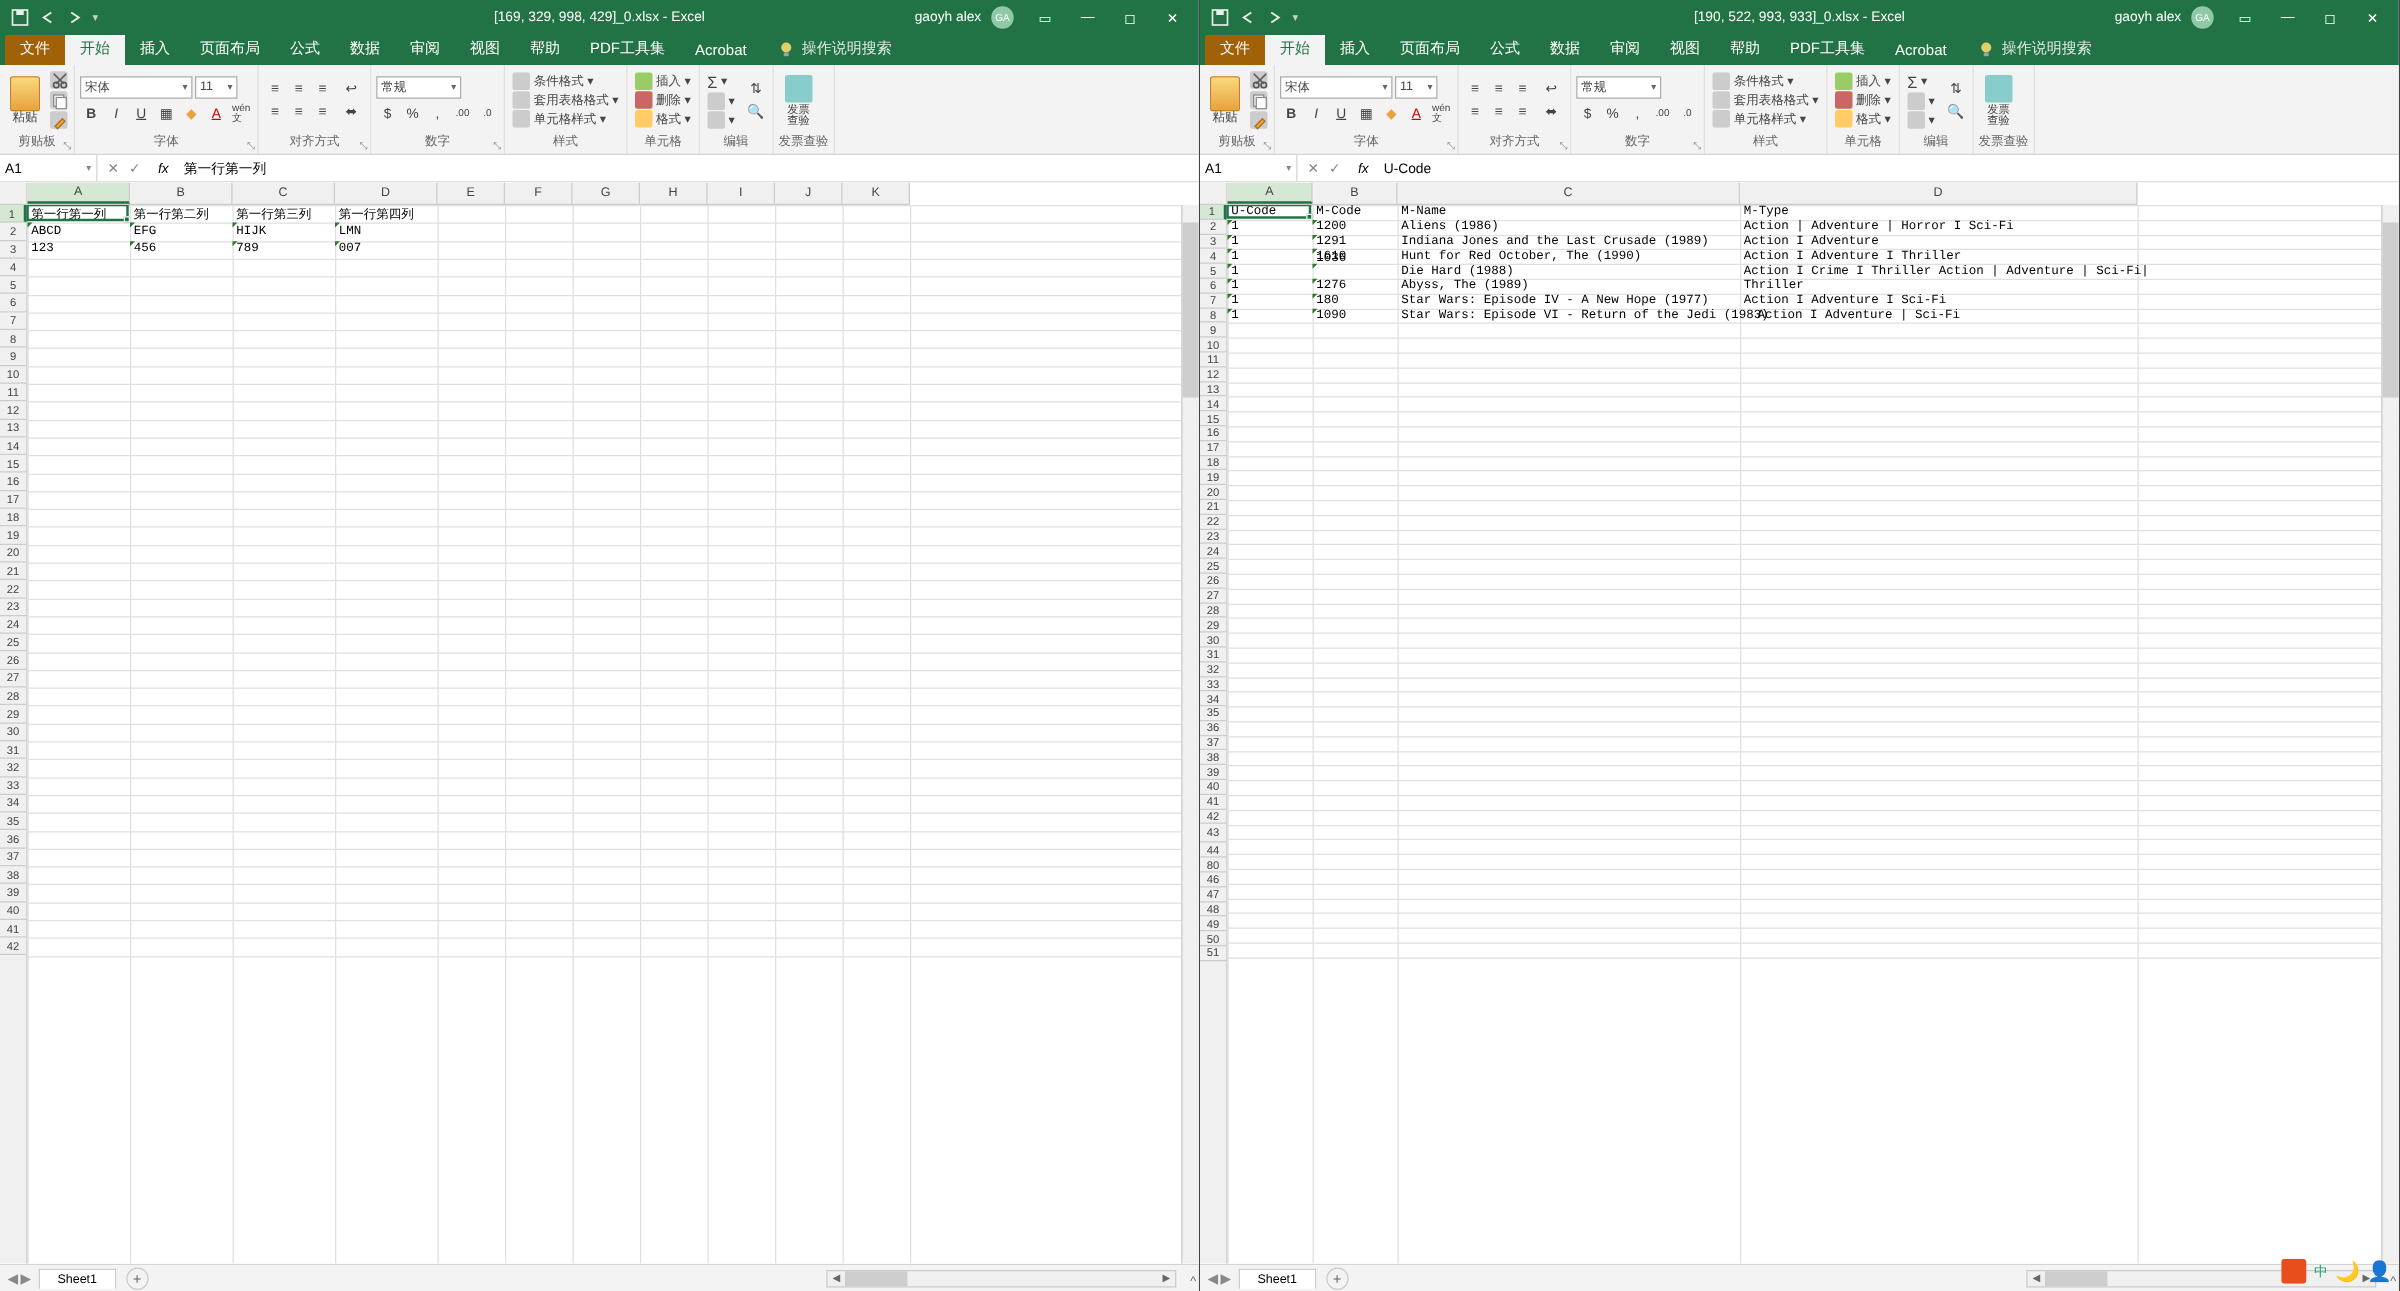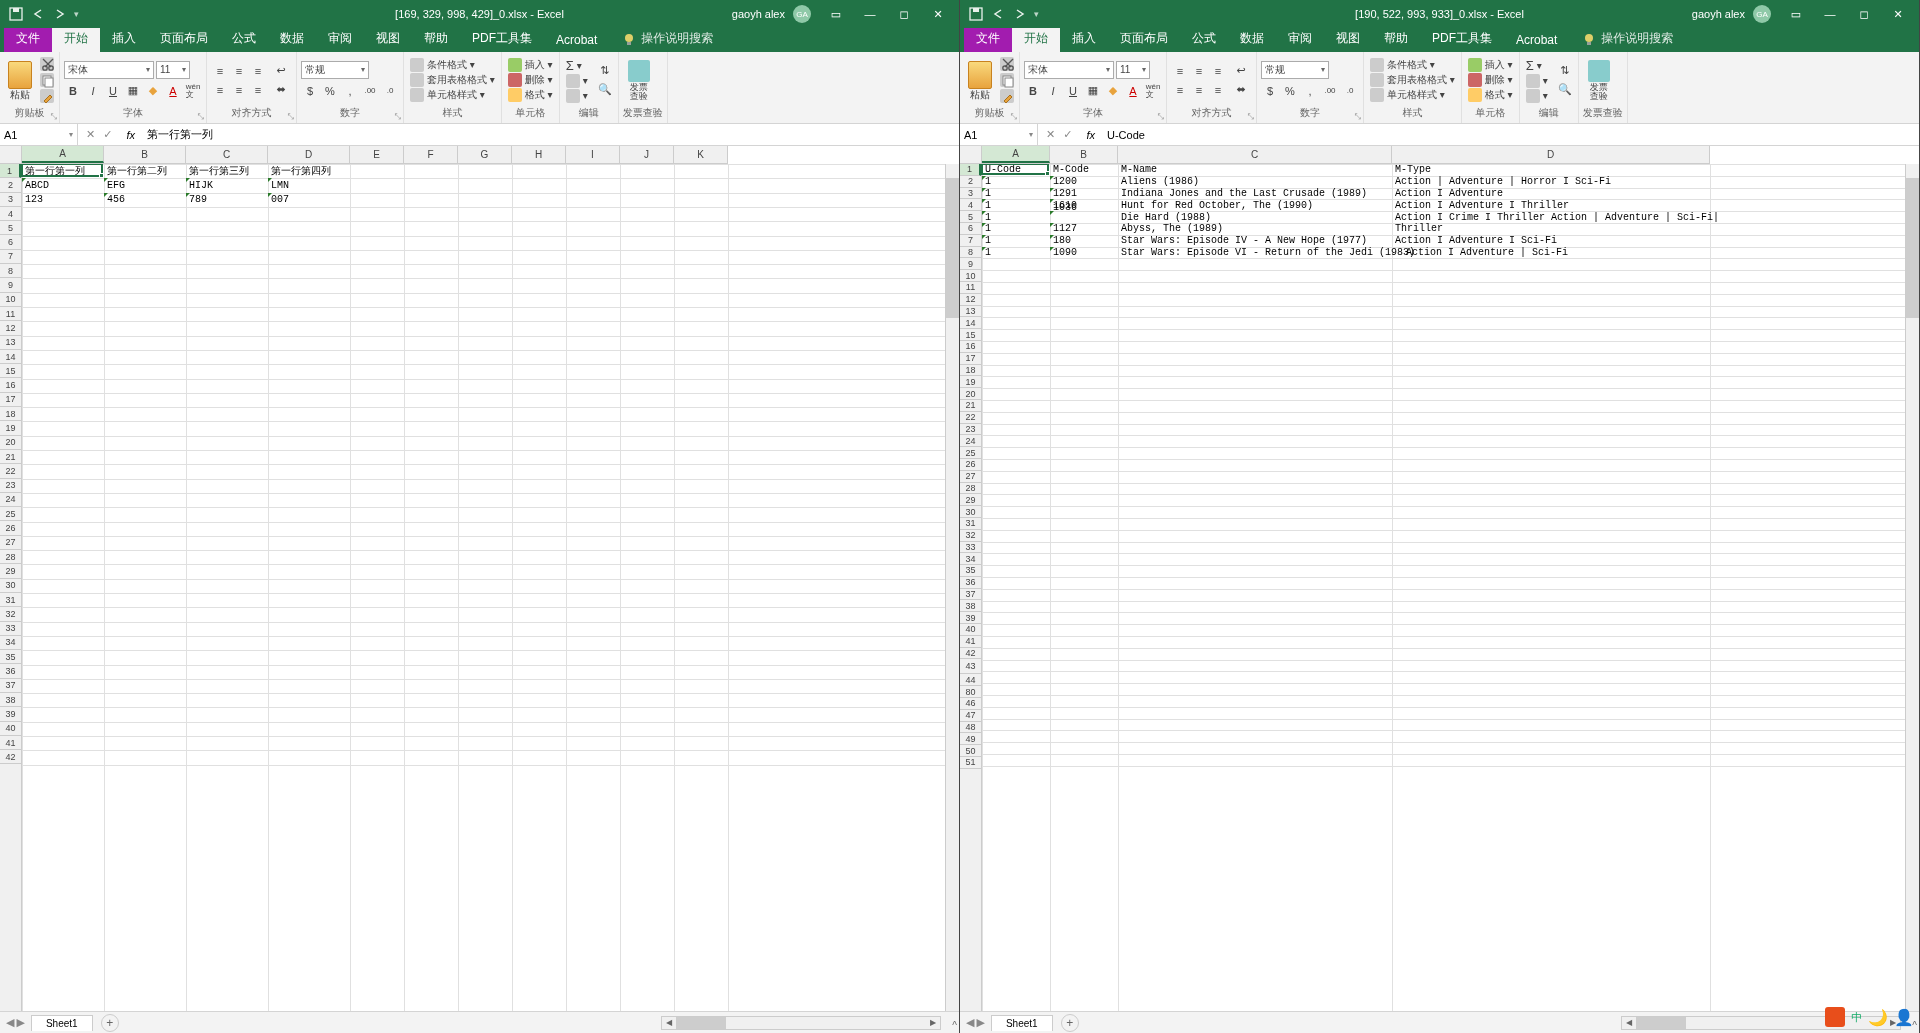--- a/index.html
+++ b/index.html
@@ -9,21 +9,21 @@
 .qat{display:flex;align-items:center;gap:6px;padding:0 8px}
 .qat-icon{width:16px;height:16px;display:flex;align-items:center;justify-content:center;opacity:.9}
 .title-center{position:absolute;left:50%;transform:translateX(-50%);white-space:nowrap}
 .title-right{margin-left:auto;display:flex;align-items:center;gap:8px;padding-right:4px}
 .avatar{width:18px;height:18px;border-radius:50%;background:#8fc9a8;display:flex;align-items:center;justify-content:center;font-size:8px}
 .win-btns{display:flex}
 .win-btn{width:34px;height:28px;display:flex;align-items:center;justify-content:center;font-size:11px}
 .menubar{background:#217346;height:24px;display:flex;align-items:end;padding-left:4px;color:#fff;font-size:12px}
 .menu-item{padding:4px 12px 5px;cursor:pointer}
 .menu-item.active{background:#f3f3f3;color:#217346}
-.menu-item.file{background:#a21caf}
+.menu-item.file{background:#a16207}
 .search-hint{display:flex;align-items:center;gap:4px;opacity:.85}
 .ribbon{background:#f3f3f3;height:72px;display:flex;border-bottom:1px solid #d4d4d4;font-size:11px;color:#444}
 .rgroup{display:flex;flex-direction:column;border-right:1px solid #e0e0e0;padding:2px 4px;position:relative}
 .rgroup-body{flex:1;display:flex;align-items:center;gap:2px}
 .rgroup-label{text-align:center;font-size:10px;color:#666;padding-bottom:1px;white-space:nowrap}
 .rbtn{display:flex;flex-direction:column;align-items:center;justify-content:center;padding:2px 4px;gap:1px;font-size:10px;line-height:1}
 .rbtn-lg{min-width:32px}
 .ricon{width:16px;height:16px;background:#ddd;border-radius:2px}
 .ricon.paste{width:24px;height:28px;background:linear-gradient(#f9d97d,#e8a33d);border:1px solid #c8821f;border-radius:2px}
 .clip-side{display:flex;flex-direction:column;gap:2px;margin-left:2px}
@@ -825,21 +825,21 @@
             <div class="cell" style="left:411px;top:23.6px;height:11.8px">Action I Adventure</div>
             <div class="cell" style="left:1px;top:35.400000000000006px;height:11.8px">1</div>
             <div class="cell" style="left:69px;top:35.400000000000006px;height:11.8px">1610</div>
             <div class="cell" style="left:137px;top:35.400000000000006px;height:11.8px">Hunt for Red October, The (1990)</div>
             <div class="cell" style="left:411px;top:35.400000000000006px;height:11.8px">Action I Adventure I Thriller</div>
             <div class="cell" style="left:1px;top:47.2px;height:11.8px">1</div>
             <div class="cell" style="left:69px;top:38px;height:11.8px">1036</div>
             <div class="cell" style="left:137px;top:47.2px;height:11.8px">Die Hard (1988)</div>
             <div class="cell" style="left:411px;top:47.2px;height:11.8px">Action I Crime I Thriller Action | Adventure | Sci-Fi|</div>
             <div class="cell" style="left:1px;top:59px;height:11.8px">1</div>
-            <div class="cell" style="left:69px;top:59px;height:11.8px">1127</div>
+            <div class="cell" style="left:69px;top:59px;height:11.8px">1276</div>
             <div class="cell" style="left:137px;top:59px;height:11.8px">Abyss, The (1989)</div>
             <div class="cell" style="left:411px;top:59px;height:11.8px">Thriller</div>
             <div class="cell" style="left:1px;top:70.80000000000001px;height:11.8px">1</div>
             <div class="cell" style="left:69px;top:70.80000000000001px;height:11.8px">180</div>
             <div class="cell" style="left:137px;top:70.80000000000001px;height:11.8px">Star Wars: Episode IV - A New Hope (1977)</div>
             <div class="cell" style="left:411px;top:70.80000000000001px;height:11.8px">Action I Adventure I Sci-Fi</div>
             <div class="cell" style="left:1px;top:82.60000000000001px;height:11.8px">1</div>
             <div class="cell" style="left:69px;top:82.60000000000001px;height:11.8px">1090</div>
             <div class="cell" style="left:137px;top:82.60000000000001px;height:11.8px">Star Wars: Episode VI - Return of the Jedi (1983)</div>
             <div class="cell" style="left:422px;top:82.60000000000001px;height:11.8px">Action I Adventure | Sci-Fi</div>

